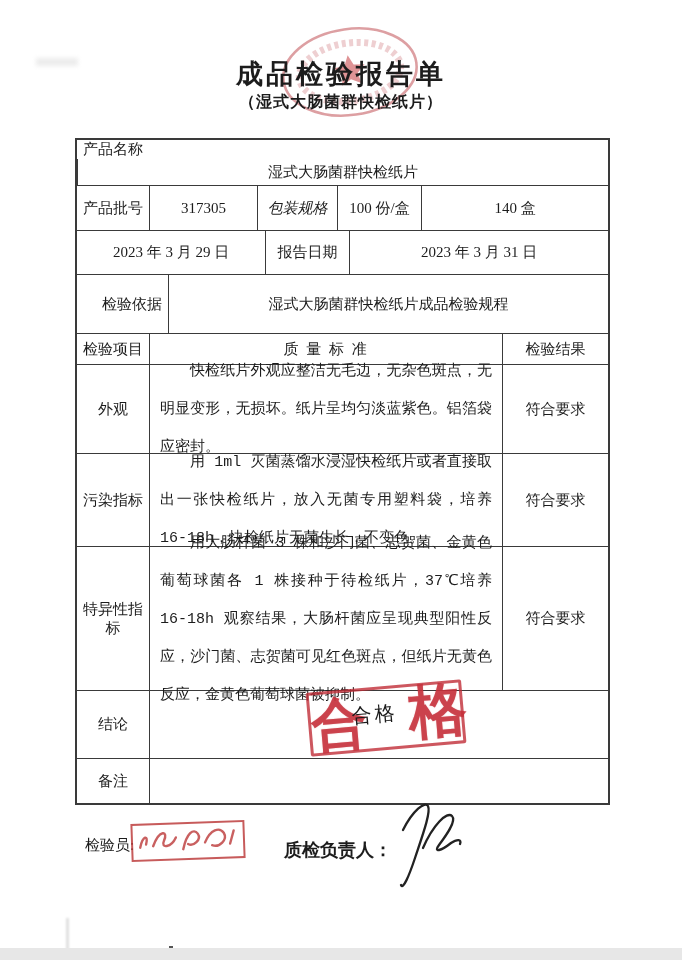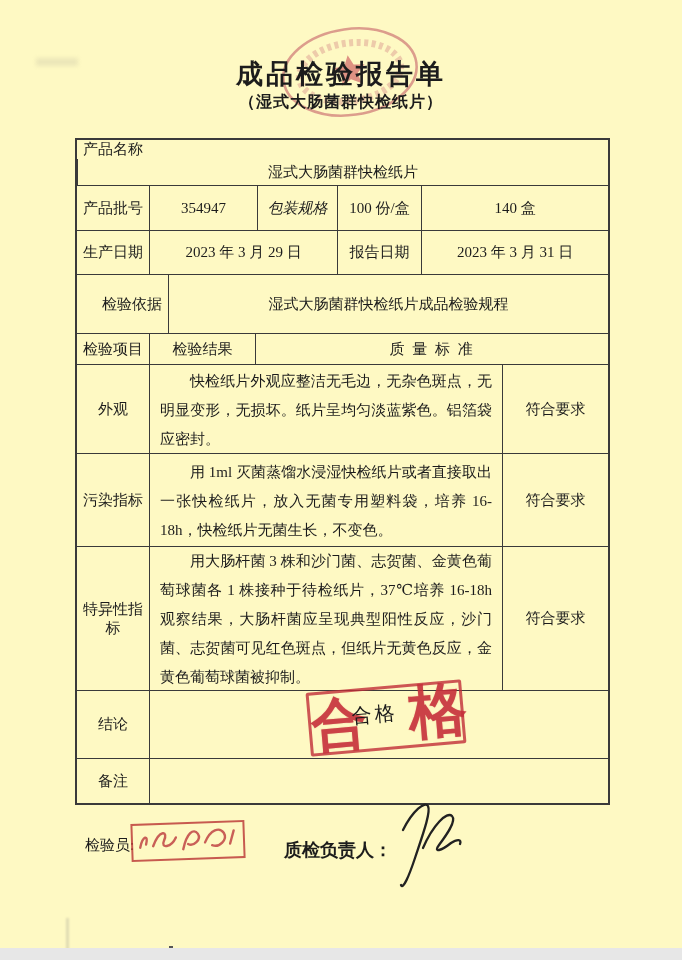--- a/index.html
+++ b/index.html
@@ -1,18 +1,18 @@
 <!DOCTYPE html>
 <html><head>
 <meta charset="utf-8">
 <style>
   html,body{margin:0;padding:0;background:#9a9a9a;}
   .paper{
     position:relative;width:682px;height:960px;margin:0 auto;
-    background:#fef9c3;overflow:hidden;
+    background:#ffffff;overflow:hidden;
     font-family:"Liberation Serif","DejaVu Serif",serif;
     color:#1c1c1c;
   }
   
   .title{
     position:absolute;left:0;top:56px;width:100%;text-align:center;
     font-family:"Liberation Sans","DejaVu Sans",sans-serif;
     font-size:27px;font-weight:bold;letter-spacing:3px;z-index:3;
   }
   .subtitle{
@@ -39,21 +39,21 @@
   .c1{width:72px;flex:none;}
   .c2{width:108px;flex:none;}
   .c3{width:80px;flex:none;font-style:italic;}
   .c4{width:84px;flex:none;}
   .c5{width:81px;flex:none;}
   .cfill{flex:1;}
   .w188{width:188px;flex:none;}
   .w353{width:353px;flex:none;}
   .std{
     display:block;text-align:justify;padding:2px 10px 0 10px;
-    line-height:29px;text-indent:2em;font-size:15px;
+    line-height:38px;text-indent:2em;font-size:15px;font-family:Liberation Mono, monospace;
   }
   .r1{height:45px;flex-direction:column;} .r2{height:44px;} .r3{height:43px;} .r4{height:58px;padding-left:19px;}
   .r5{height:30px;} .r6{height:88px;} .r7{height:92px;} .r8{height:143px;}
   .r9{height:67px;} .r10{height:44px;}
   .hdr{letter-spacing:2px;}
   
   .okstamp{
     position:absolute;left:308px;top:686px;width:150px;height:58px;
     transform:rotate(-5deg);z-index:4;
     border:3.5px solid rgba(193,45,55,.8);border-radius:2px;
@@ -99,42 +99,41 @@
 
   <div class="tbl">
 
     <div class="row r1">
       <div class="cell c1">产品名称</div>
       <div class="cell cfill">湿式大肠菌群快检纸片</div>
     </div>
 
     <div class="row r2">
       <div class="cell c1">产品批号</div>
-      <div class="cell c2">354947</div>
+      <div class="cell c2">317305</div>
       <div class="cell c3">包装规格</div>
       <div class="cell c4">100 份/盒</div>
       <div class="cell cfill">140 盒</div>
     </div>
 
     <div class="row r3">
-      <div class="cell c1">生产日期</div>
       <div class="cell w188">2023 年 3 月 29 日</div>
       <div class="cell c4">报告日期</div>
       <div class="cell cfill">2023 年 3 月 31 日</div>
     </div>
 
     <div class="row r4">
       <div class="cell c1">检验依据</div>
       <div class="cell cfill">湿式大肠菌群快检纸片成品检验规程</div>
     </div>
 
     <div class="row r5">
       <div class="cell c1">检验项目</div>
+      <div class="cell w353 hdr">质 量 标 准</div>
       <div class="cell cfill">检验结果</div>
-      <div class="cell w353 hdr">质 量 标 准</div>
     </div>
 
     <div class="row r6">
       <div class="cell c1">外观</div>
       <div class="cell w353">
           <span class="std">快检纸片外观应整洁无毛边，无杂色斑点，无明显变形，无损坏。纸片呈均匀淡蓝紫色。铝箔袋应密封。</span>
         </div>
       <div class="cell cfill">符合要求</div>
     </div>
 

